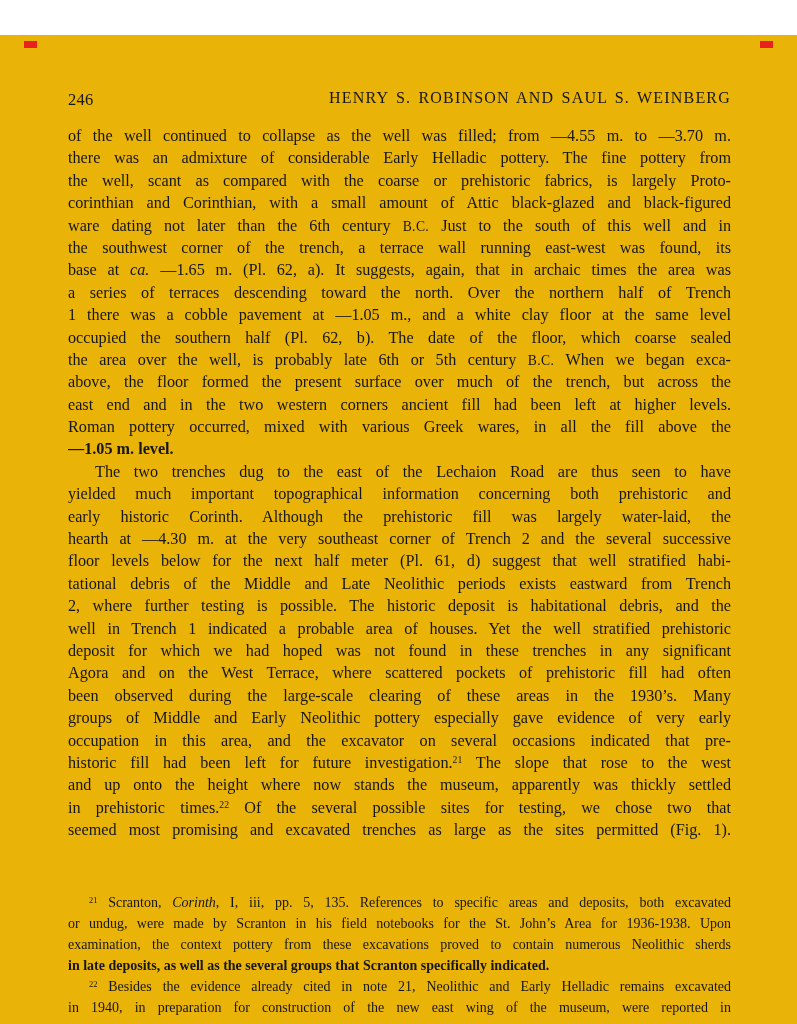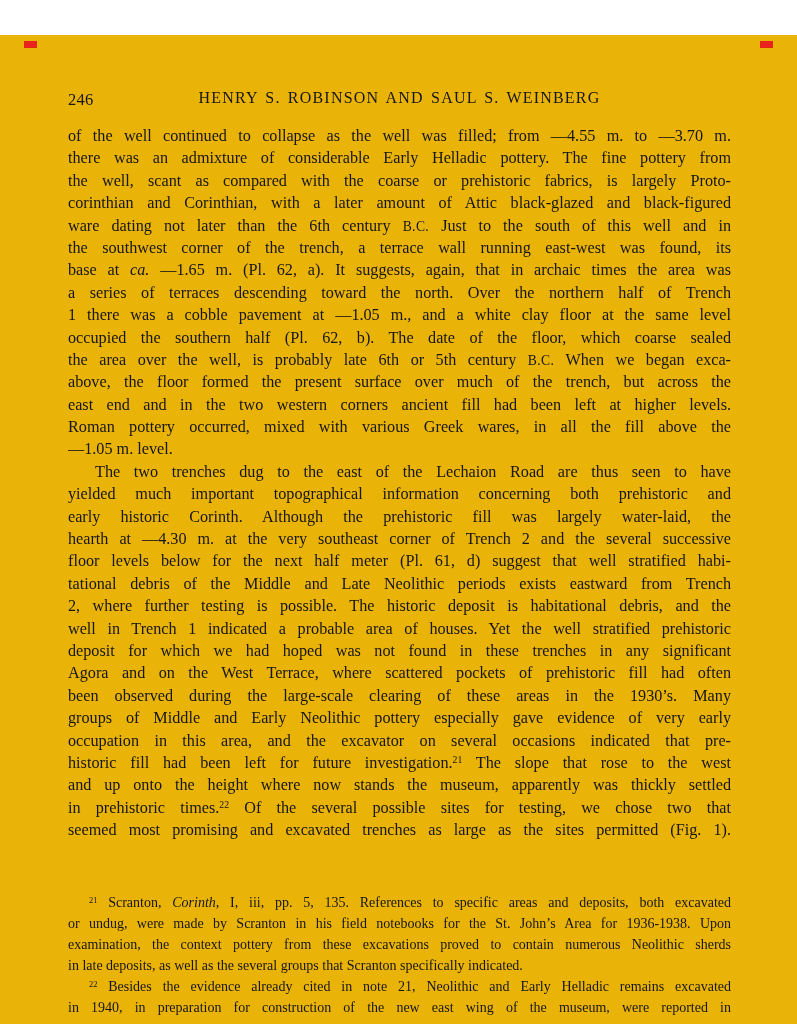--- a/index.html
+++ b/index.html
@@ -2,29 +2,29 @@
 <html><head>
 <meta charset="utf-8">
 <style>
   html,body{margin:0;padding:0;background:#ffffff;}
   .page{
     position:relative;width:797px;height:1024px;background:#ffffff;
     overflow:hidden;font-family:"Liberation Serif",serif;color:#161616;
   }
   .runhead{position:absolute;left:68px;top:54px;width:663px;height:22px;font-size:16px;}
   .pageno{position:absolute;left:0;top:1px;font-size:16.5px;letter-spacing:.3px;}
-  .runtitle{display:block;text-align:center;letter-spacing:1.2px;word-spacing:2px;}
+  .runtitle{display:block;text-align:right;letter-spacing:1.2px;word-spacing:2px;}
   .bodytext{position:absolute;left:68px;top:90px;width:663px;font-size:16.2px;}
   .bodytext .line{line-height:22.4px;height:22.4px;}
   .fns{position:absolute;left:68px;top:857px;width:663px;font-size:14px;}
   .fns .line{line-height:21px;height:21px;}
   .line{
     text-align:justify;text-align-last:justify;overflow:hidden;
   }
-  .line.loose{text-align-last:left;}
+  .line.loose{text-align-last:left;font-weight:bold;}
   .bodytext .indent{text-indent:27px;}
   .fns .indent{text-indent:21px;}
   sup{font-size:.6em;line-height:0;position:relative;top:-.5em;vertical-align:baseline;}
   .sc{font-size:.84em;letter-spacing:.4px;}
   i{font-style:italic;}
   .mark{position:absolute;width:13px;height:7px;}
   .mark.tl{left:24px;top:6px;}
   .mark.tr{right:24px;top:6px;}
   .mark.bl{left:24px;bottom:9px;}
   .mark.br{right:24px;bottom:9px;}
@@ -42,21 +42,21 @@
   <div class="runhead">
     <span class="pageno">246</span>
     <span class="runtitle">HENRY S. ROBINSON AND SAUL S. WEINBERG</span>
   </div>
 
   <div class="bodytext" id="bodytext">
       <div>
         <div class="line">of the well continued to collapse as the well was filled; from —4.55 m. to —3.70 m.</div>
         <div class="line">there was an admixture of considerable Early Helladic pottery. The fine pottery from</div>
         <div class="line">the well, scant as compared with the coarse or prehistoric fabrics, is largely Proto-</div>
-        <div class="line">corinthian and Corinthian, with a later amount of Attic black-glazed and black-figured</div>
+        <div class="line">corinthian and Corinthian, with a small amount of Attic black-glazed and black-figured</div>
         <div class="line">ware dating not later than the 6th century <span class="sc">B.C.</span> Just to the south of this well and in</div>
         <div class="line">the southwest corner of the trench, a terrace wall running east-west was found, its</div>
         <div class="line">base at <i>ca.</i> —1.65 m. (Pl. 62, a). It suggests, again, that in archaic times the area was</div>
         <div class="line">a series of terraces descending toward the north. Over the northern half of Trench</div>
         <div class="line">1 there was a cobble pavement at —1.05 m., and a white clay floor at the same level</div>
         <div class="line">occupied the southern half (Pl. 62, b). The date of the floor, which coarse sealed</div>
         <div class="line">the area over the well, is probably late 6th or 5th century <span class="sc">B.C.</span> When we began exca-</div>
         <div class="line">above, the floor formed the present surface over much of the trench, but across the</div>
         <div class="line">east end and in the two western corners ancient fill had been left at higher levels.</div>
         <div class="line">Roman pottery occurred, mixed with various Greek wares, in all the fill above the</div>

